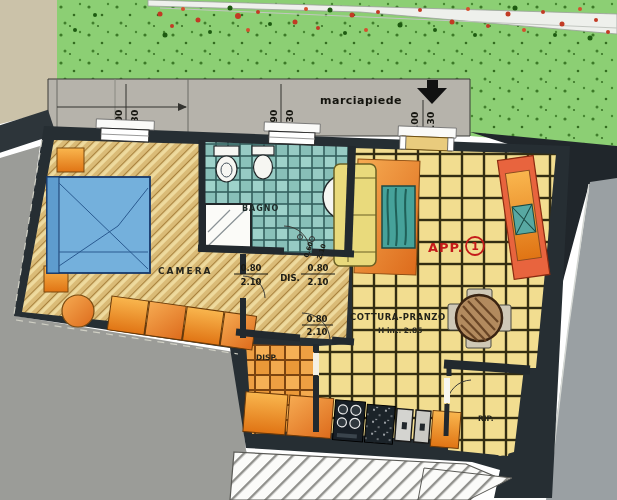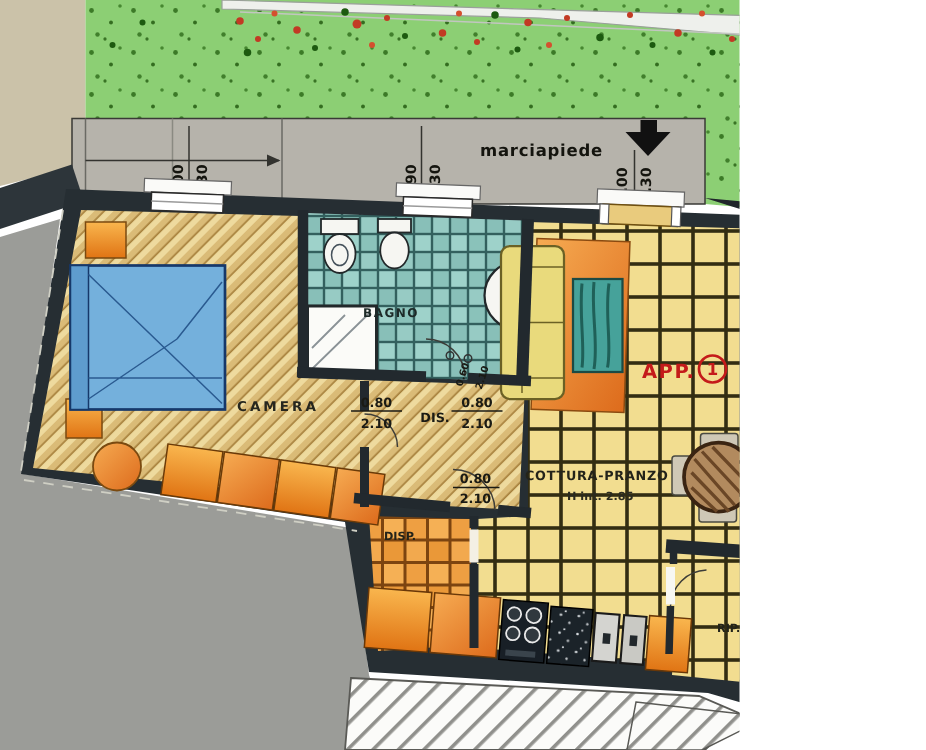--- a/index.html
+++ b/index.html
@@ -1,16 +1,16 @@
 <!DOCTYPE html>
 <html><head>
 <meta charset="utf-8">
 <style>
   html,body{margin:0;padding:0;background:#ffffff;}
-  #stage{position:relative;width:493px;height:500px;overflow:hidden;background:#fff;
+  #stage{position:relative;width:617px;height:500px;overflow:hidden;background:#fff;
          font-family:"DejaVu Sans",sans-serif;}
   svg{display:block;}
   .dim   { font:bold 9.5px "DejaVu Sans",sans-serif; fill:#15150f; }
   .frac  { font:bold 8.5px "DejaVu Sans",sans-serif; fill:#1a1a14; text-anchor:middle; }
   .tiny  { font:bold 6.5px "DejaVu Sans",sans-serif; fill:#1a1a14; }
   .room  { font:bold 9px "DejaVu Sans",sans-serif; fill:#26261e; letter-spacing:2px; }
   .room2 { font:bold 8px "DejaVu Sans",sans-serif; fill:#1d2a28; letter-spacing:1px; }
   .room3 { font:bold 8.5px "DejaVu Sans",sans-serif; fill:#23231a; letter-spacing:.5px; }
   .room4 { font:bold 7.5px "DejaVu Sans",sans-serif; fill:#23231a; }
   .hnote { font:bold 7.5px "DejaVu Sans",sans-serif; fill:#2a2a20; }

